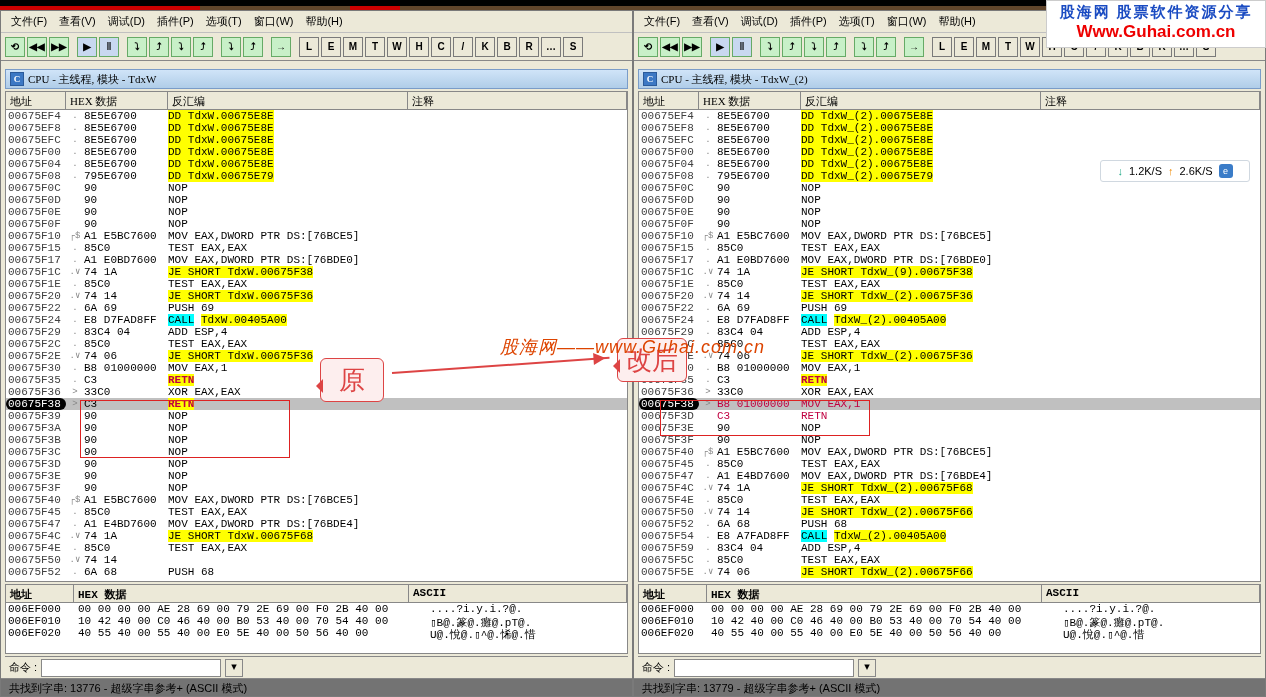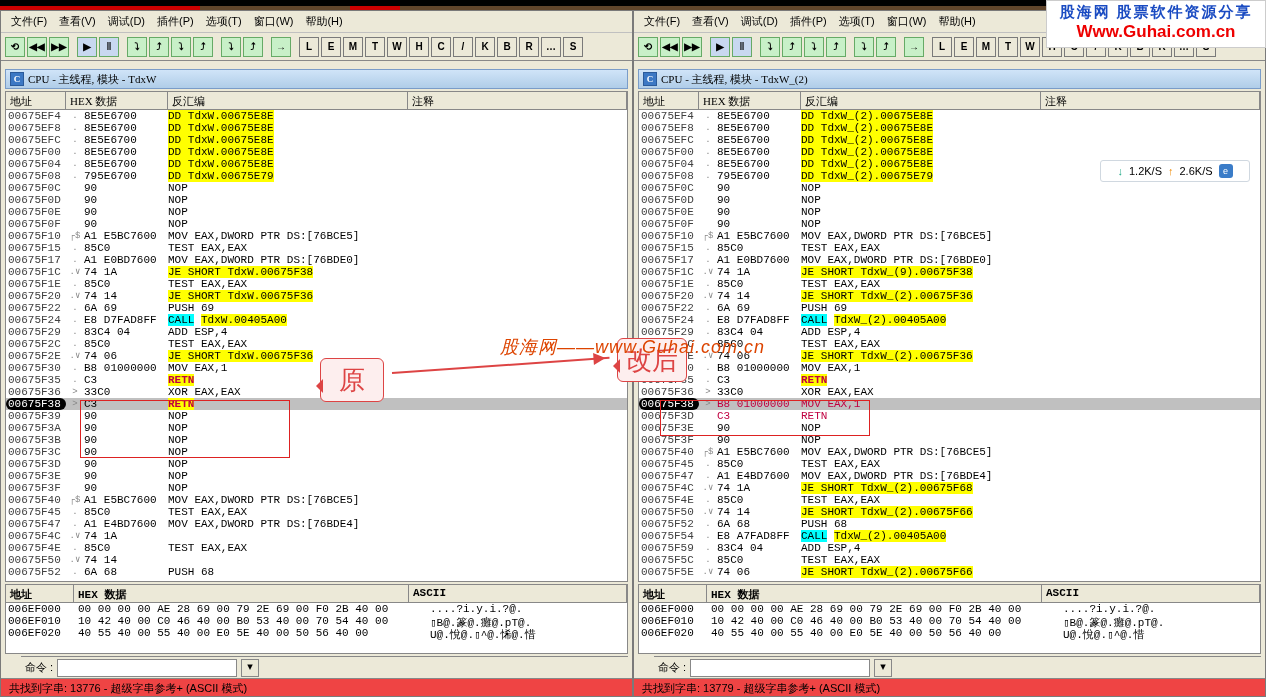--- a/index.html
+++ b/index.html
@@ -38,24 +38,24 @@
 .row.sel .a{background:#000;color:#fff;border-radius:6px;}
 .red{color:#c00040;}
 .retn{background:#ffff00;color:#c00040;font-weight:bold;}
 .hex-dump{height:70px;border:1px solid #888;background:#fff;margin:2px 4px 0 4px;font-family:"Courier New",monospace;font-size:11px;}
 .hex-hdr{height:18px;background:#ece9d8;border-bottom:1px solid #888;display:flex;font-weight:bold;}
 .hex-hdr div{border-right:1px solid #888;padding:2px 4px;}
 .hex-body .hrow{display:flex;height:12px;}
 .hex-body .ha{width:68px;padding-left:2px;}
 .hex-body .hb{width:335px;padding-left:4px;}
 .hex-body .hc2{flex:1;padding-left:4px;margin-left:17px;}
-.cmd-line{height:22px;background:#ece9d8;border-top:1px solid #888;display:flex;align-items:center;padding:0 4px;gap:4px;margin:2px 4px 0 20px;}
+.cmd-line{height:22px;background:#ece9d8;border-top:1px solid #888;display:flex;align-items:center;padding:0 4px;gap:4px;margin:2px 4px 0 4px;}
 .cmd-line input{flex:0 0 180px;height:18px;border:1px solid #888;background:#fff;font-size:11px;}
 .cmd-line .drop{width:18px;height:18px;border:1px solid #888;background:#ece9d8;text-align:center;}
-.status{height:18px;background:#ef4444;border-top:1px solid #888;padding:2px 8px;font-size:11px;}
+.status{height:18px;background:#737373;border-top:1px solid #888;padding:2px 8px;font-size:11px;}
 .watermark{position:absolute;top:335px;left:500px;font-family:Arial,"Microsoft YaHei";font-size:18px;color:#d40;font-style:italic;z-index:100;pointer-events:none;letter-spacing:1px;}
 .logo-box{position:absolute;top:0;right:0;width:220px;height:48px;background:#fff;border:1px solid #ccc;z-index:50;text-align:center;}
 .logo-box .l1{color:#1a4bc2;font-size:15px;font-weight:bold;font-family:"SimHei";padding-top:2px;letter-spacing:2px;}
 .logo-box .l2{color:#e00;font-size:17px;font-weight:bold;font-family:Arial;text-align:center;}
 .speed-box{position:absolute;top:160px;right:16px;width:150px;height:22px;background:#fff;border:1px solid #d0d8e0;border-radius:3px;display:flex;align-items:center;justify-content:center;gap:6px;font-size:11px;z-index:50;}
 .arr-d{color:#2a8;}
 .arr-u{color:#e80;}
 .ie-ico{width:14px;height:14px;background:#3a7cc8;border-radius:3px;color:#fff;font-size:9px;display:inline-flex;align-items:center;justify-content:center;}
 .callout{position:absolute;border:1.5px solid #d44;border-radius:6px;background:#fdeeee;z-index:60;display:flex;align-items:center;justify-content:center;font-family:"KaiTi","SimSun";font-size:26px;color:#d44;}
 .callout.c1{top:358px;left:320px;width:64px;height:44px;}
@@ -337,20 +337,21 @@
           <div class="row">
             <span class="a">00675F47</span>
             <span class="m">.</span>
             <span class="h">A1 E4BD7600</span>
             <span class="d">MOV EAX,DWORD PTR DS:[76BDE4]</span>
           </div>
           <div class="row">
             <span class="a">00675F4C</span>
             <span class="m">.∨</span>
             <span class="h">74 1A</span>
+            <span class="d"><span class="hy">JE SHORT TdxW.00675F68</span></span>
           </div>
           <div class="row">
             <span class="a">00675F4E</span>
             <span class="m">.</span>
             <span class="h">85C0</span>
             <span class="d">TEST EAX,EAX</span>
           </div>
           <div class="row">
             <span class="a">00675F50</span>
             <span class="m">.∨</span>

